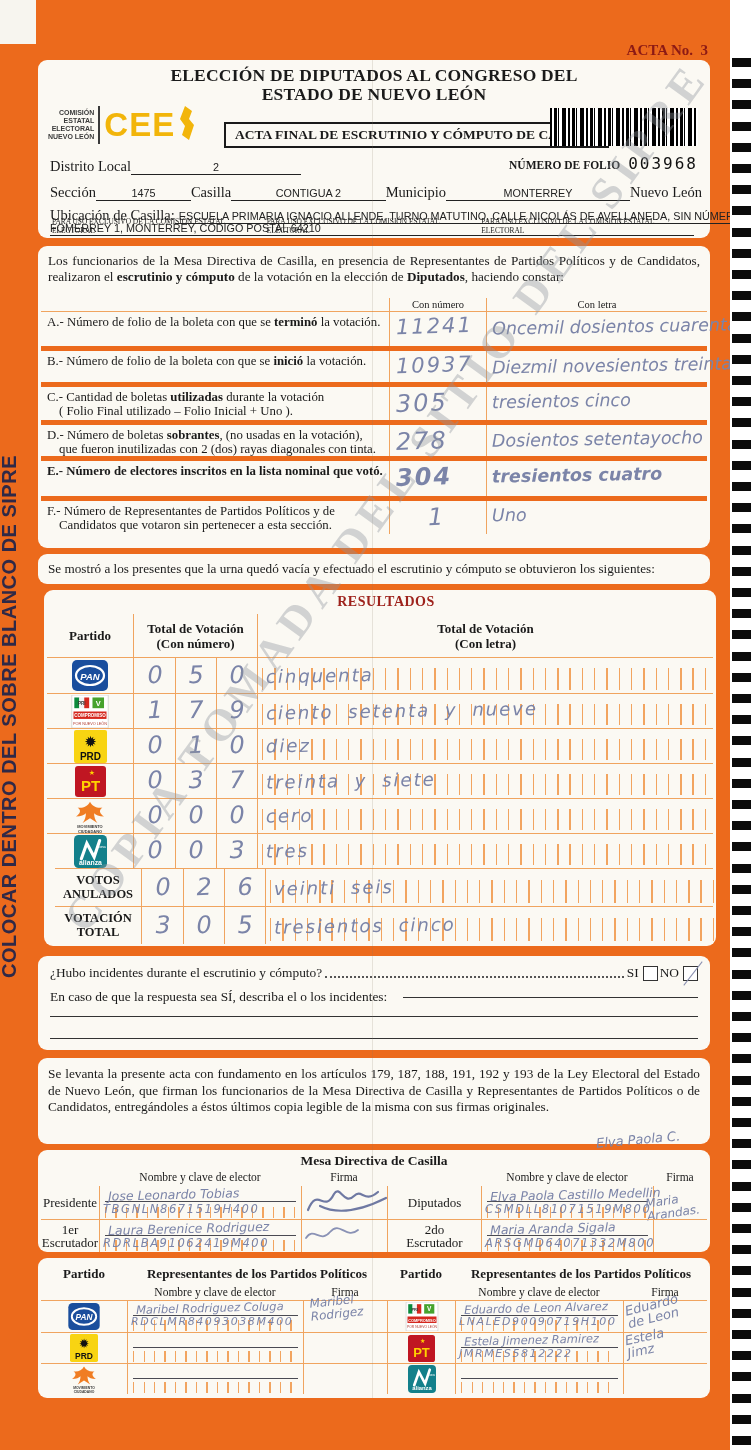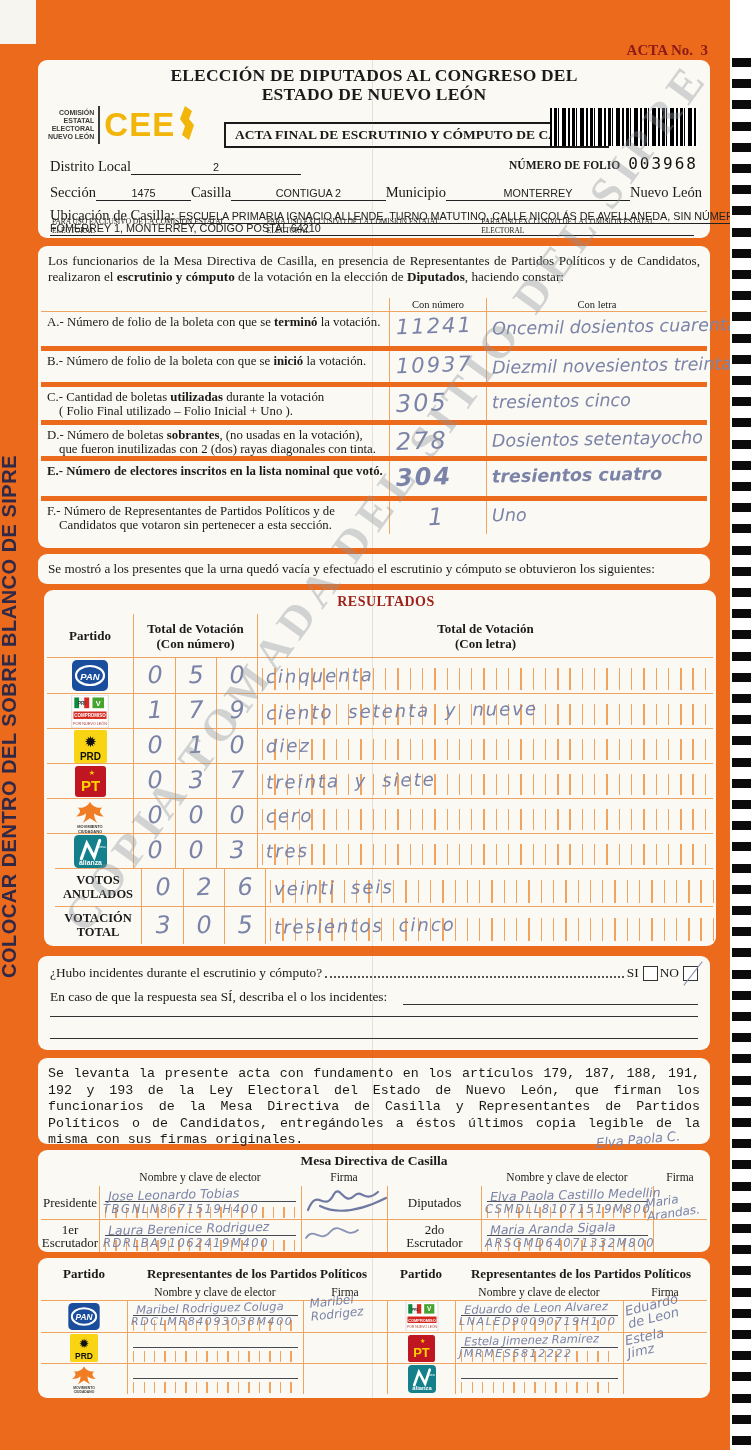--- a/index.html
+++ b/index.html
@@ -91,28 +91,28 @@
   .ticks{position:absolute;left:4px;right:4px;bottom:3px;height:62%;
     background:repeating-linear-gradient(90deg,#F2A45F 0 1.3px,transparent 1.3px 12.3px);}
   .lw{position:absolute;left:8px;top:50%;transform:translateY(-52%) rotate(-1deg);font-size:18px;letter-spacing:2px;word-spacing:7px;white-space:nowrap;}
 
   
   #p-inc{left:38px;top:956px;width:672px;height:94px;font-size:13.4px;}
   #inc-q{position:absolute;left:12px;right:10px;top:9px;display:flex;align-items:flex-end;}
   #inc-leader{flex:1;border-bottom:2px dotted #555;margin:0 3px 3px;}
   .cbox{width:15px;height:15px;border:1.6px solid #333;margin:0 2px 0 4px;position:relative;background:#fff;}
   #no-slash{position:absolute;left:-6px;top:6px;width:30px;border-top:1.6px solid #8a90b0;transform:rotate(-52deg);}
-  #inc-desc{position:absolute;left:12px;right:12px;top:33px;display:flex;align-items:flex-end;gap:12px;}
+  #inc-desc{position:absolute;left:12px;right:12px;top:33px;display:flex;align-items:center;gap:12px;}
   #inc-desc .fill{flex:1;border-bottom:1.4px solid #333;margin-left:4px;}
   .inc-line{position:absolute;left:12px;right:12px;border-bottom:1.4px solid #333;}
   #inc-l1{top:60px;} #inc-l2{top:82px;}
 
   
   #p-legal{left:38px;top:1058px;width:672px;height:86px;}
-  #legal-text{padding:8px 10px;font-size:13.3px;line-height:16.5px;text-align:justify;font-family:Liberation Mono, monospace;}
+  #legal-text{padding:8px 10px;font-size:13.3px;line-height:16.5px;text-align:justify;}
 
   
   #p-mesa{left:38px;top:1150px;width:672px;height:102px;}
   #mesa-title{position:absolute;top:3px;width:100%;text-align:center;font-weight:bold;font-size:13.5px;}
   #mesa-corner-hw{position:absolute;left:596px;top:1132px;font-size:13px;transform:rotate(-5deg);z-index:31;}
   .mesa-grid{display:grid;grid-template-columns:58px 202px 86px 94px 172px 54px;position:absolute;left:3px;right:3px;}
   #mesa-cols{top:21px;height:15px;font-size:11.5px;text-align:center;}
   .m-row{height:33px;}
   #mesa-r1{top:36px;} #mesa-r2{top:69px;border-top:1.4px solid #F0A45F;}
   .m-cell{position:relative;}

